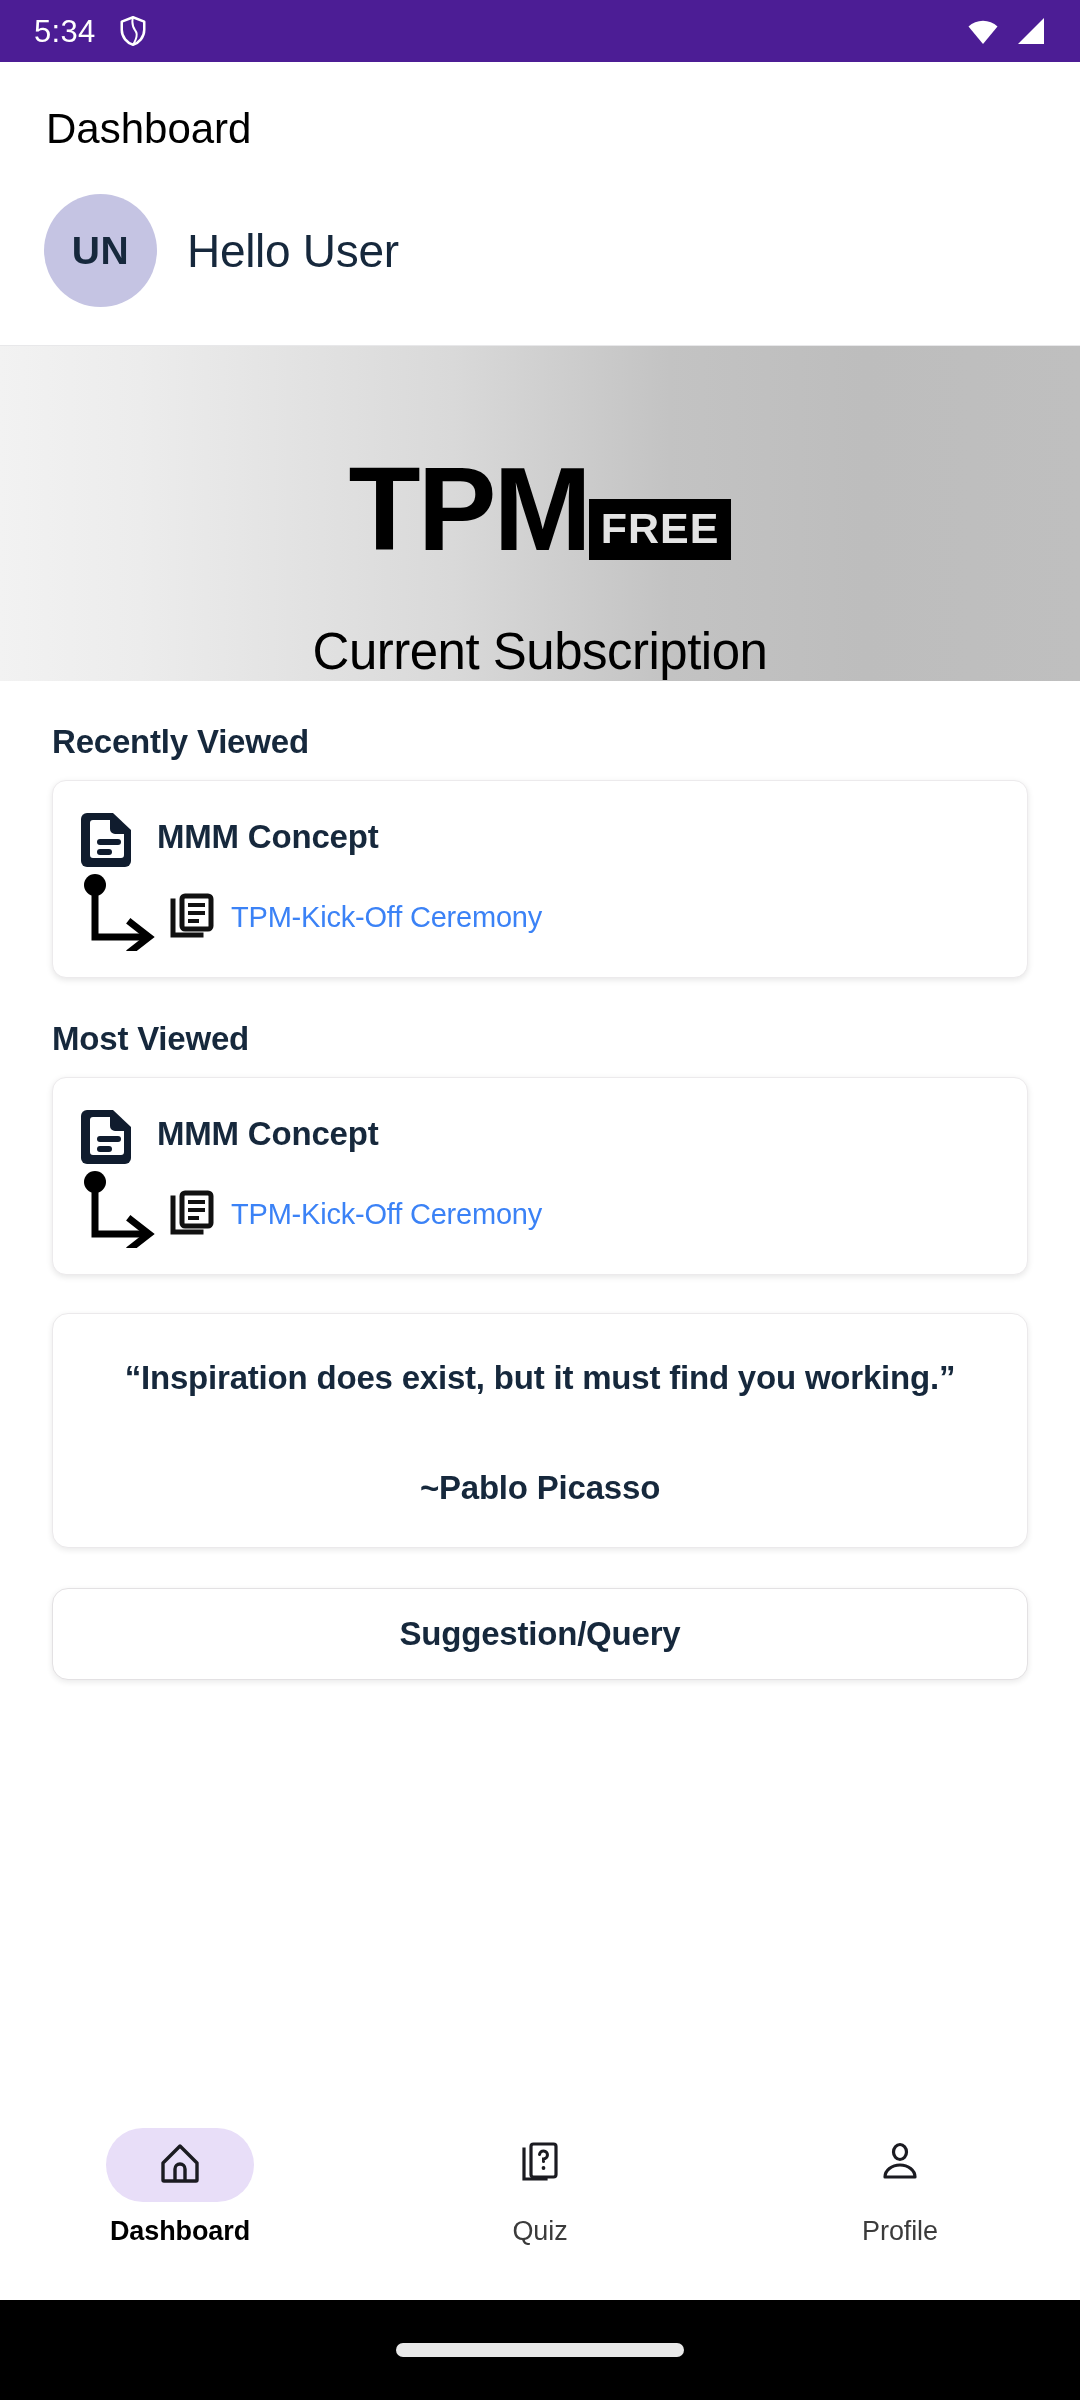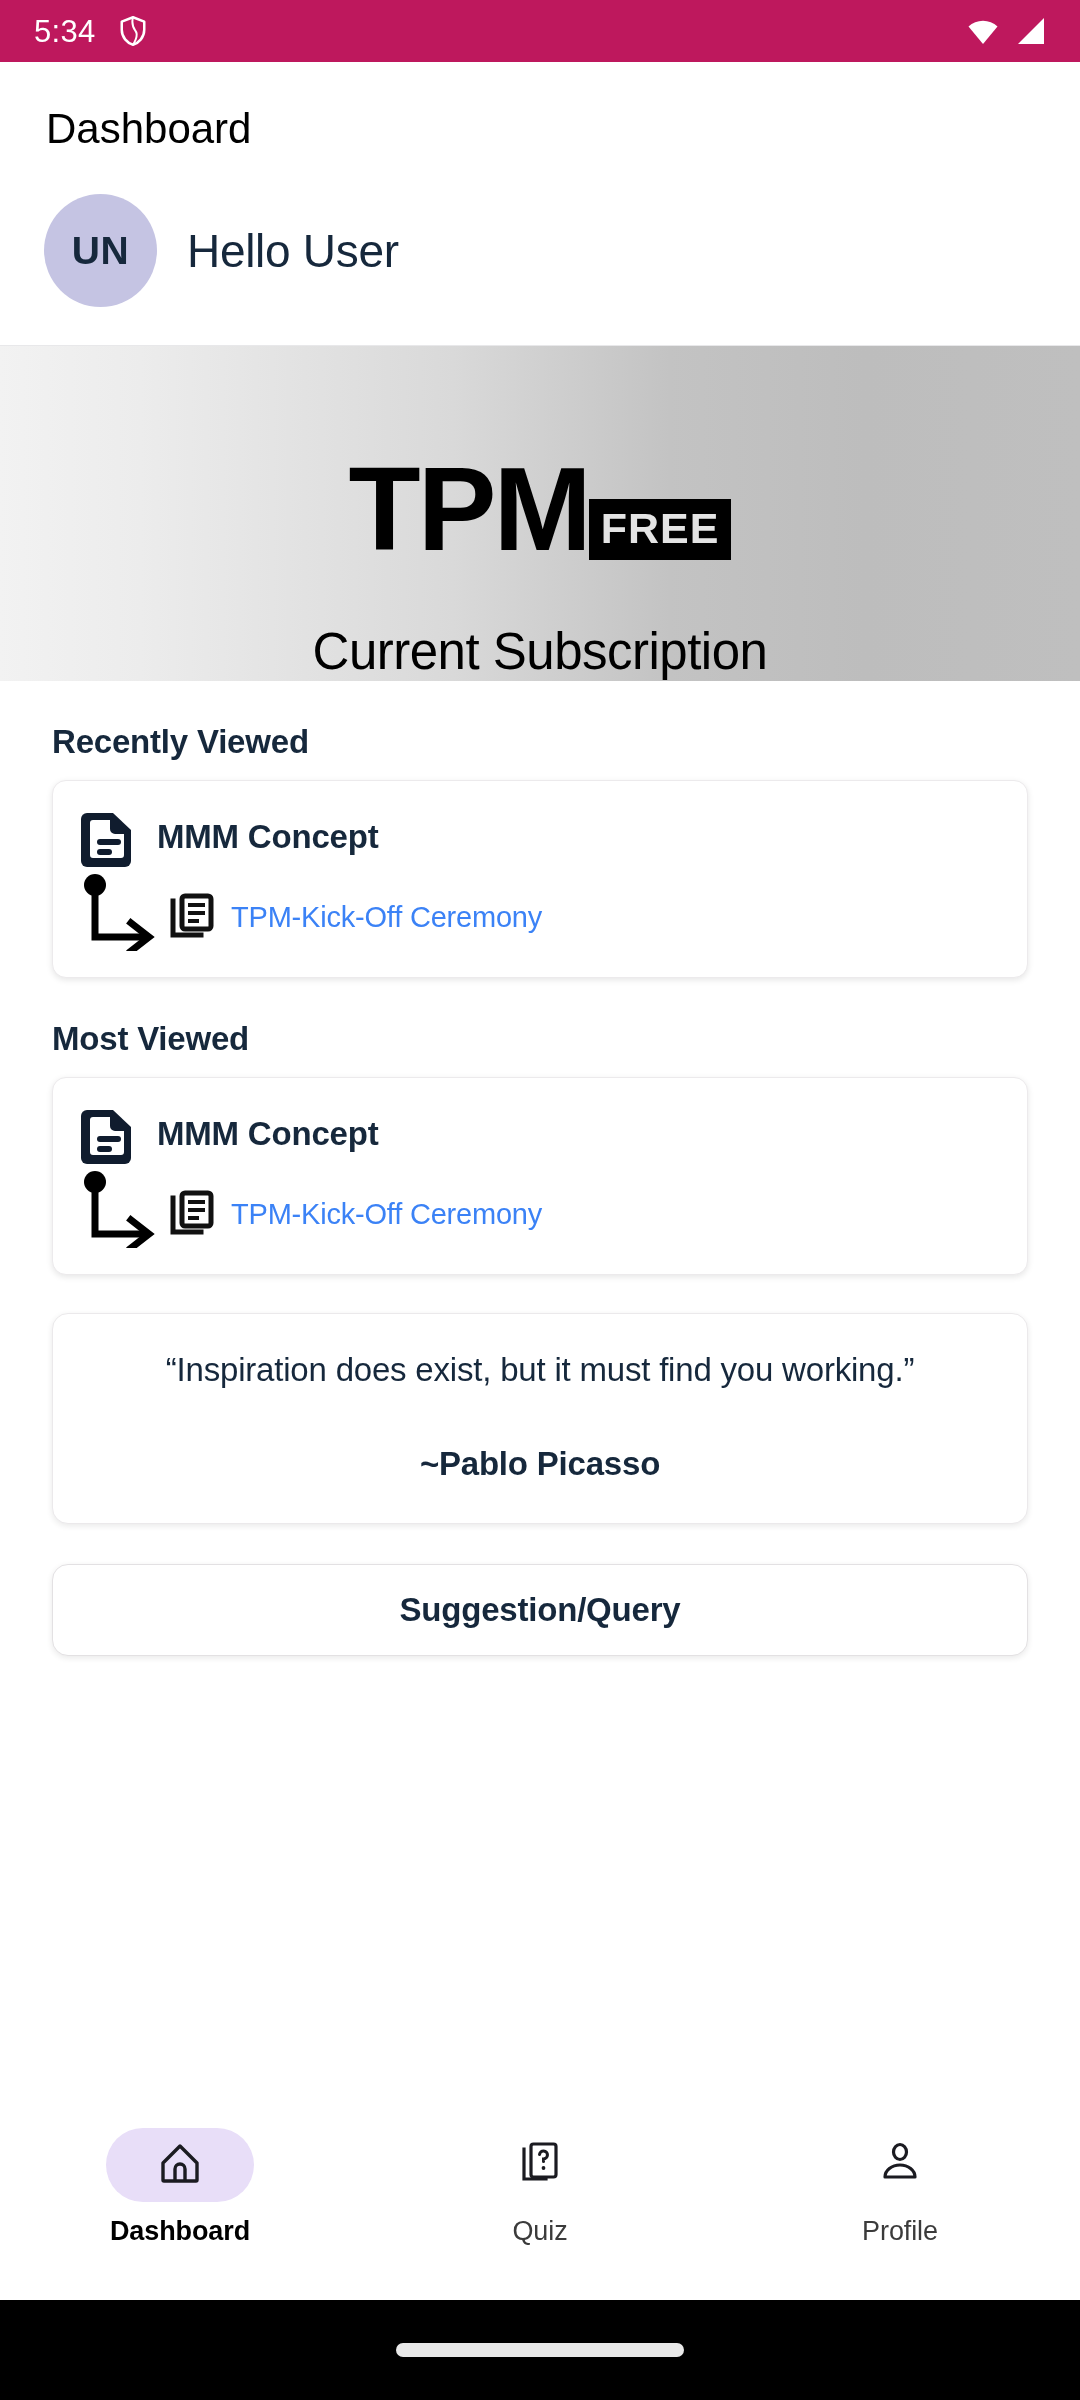--- a/index.html
+++ b/index.html
@@ -11,21 +11,21 @@
     width: 1080px;
     height: 2400px;
     font-family: "Liberation Sans", sans-serif;
     overflow: hidden;
     position: relative;
   }
 
   
   .status-bar {
     height: 62px;
-    background: #be185d;
+    background: #4c1d95;
     display: flex;
     align-items: center;
     padding: 0 34px;
     box-sizing: border-box;
   }
   .status-left {
     display: flex;
     align-items: center;
     gap: 22px;
   }
@@ -190,31 +190,31 @@
     border: 1px solid #ebe9eb;
     border-radius: 16px;
     background: #fff;
     box-shadow: 0 2px 6px rgba(0,0,0,0.09);
     padding: 34px 42px 40px 42px;
     text-align: center;
     box-sizing: border-box;
   }
   .quote-text {
     font-size: 33px;
-    font-weight: 400;
+    font-weight: 700;
     color: #16283c;
     line-height: 1.36;
     letter-spacing: -0.2px;
-    margin: 0;
+    margin: 8px;
   }
   .quote-author {
     font-size: 33px;
     font-weight: 700;
     color: #16283c;
-    margin-top: 52px;
+    margin-top: 68px;
     letter-spacing: -0.2px;
   }
 
   
   .suggestion-btn {
     margin-top: 40px;
     width: 100%;
     border: 1px solid #e3e1e3;
     border-radius: 16px;
     background: #ffffff;

